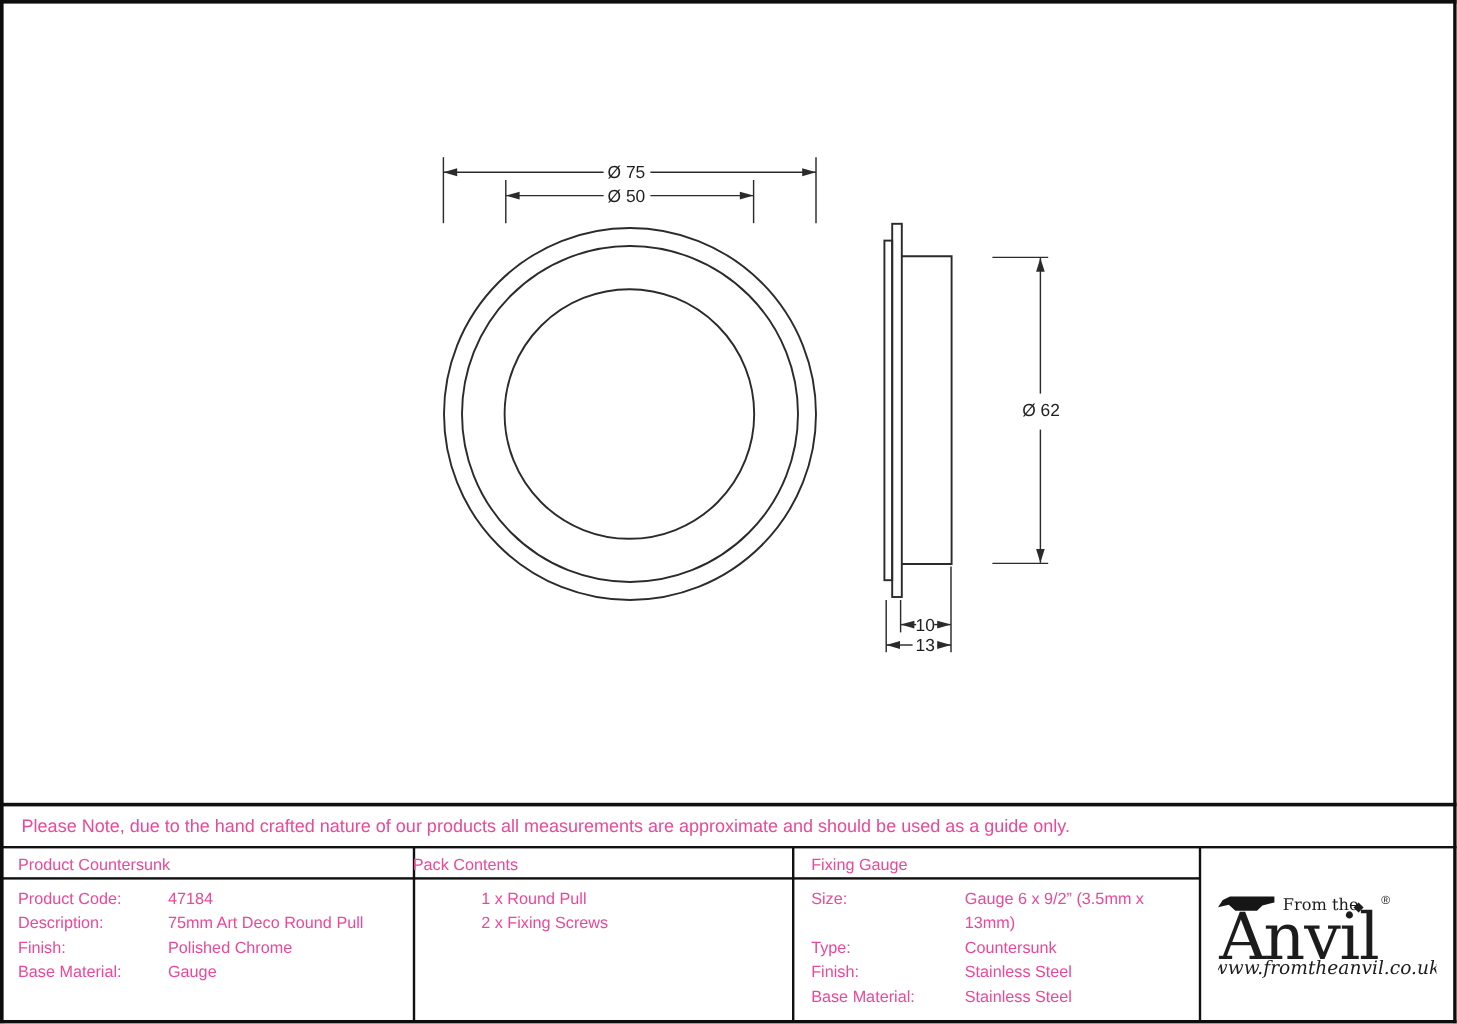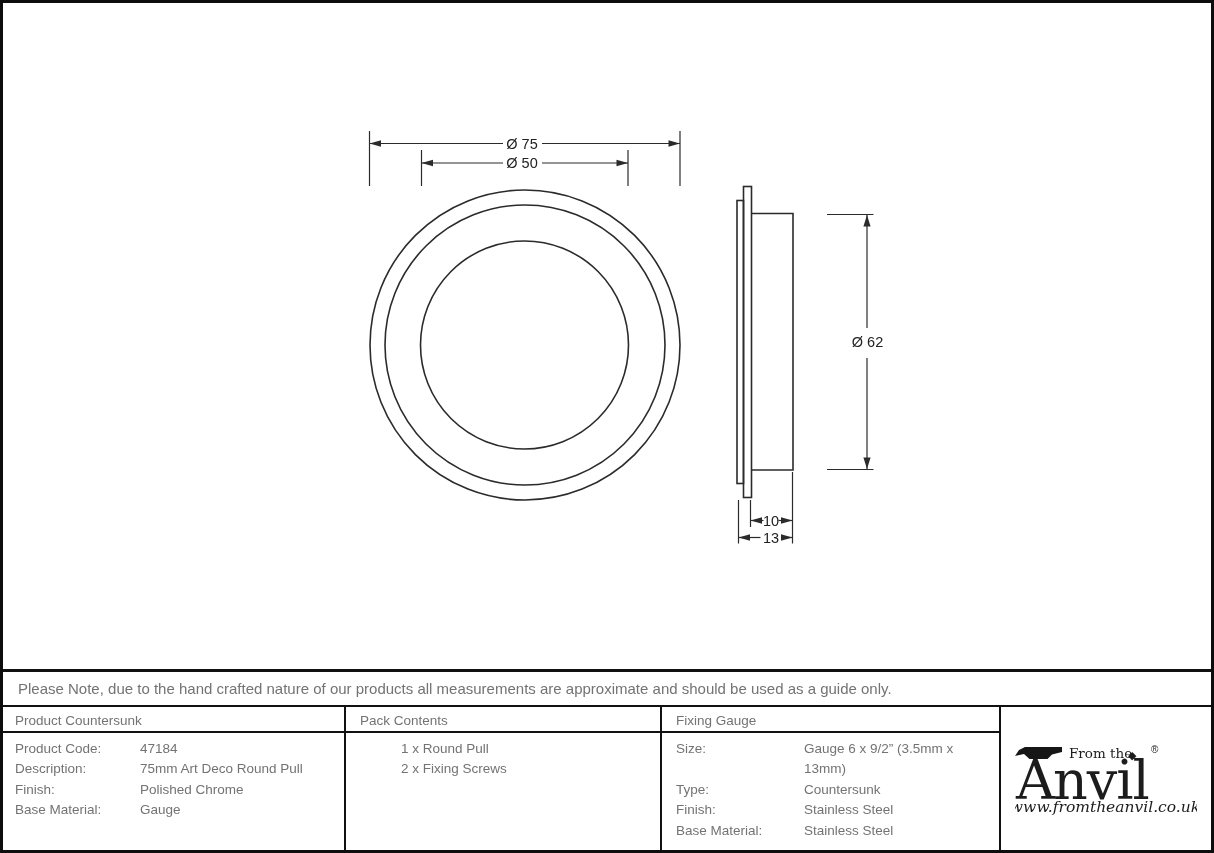--- a/index.html
+++ b/index.html
@@ -1,21 +1,21 @@
 <!DOCTYPE html>
 <html><head>
 <meta charset="utf-8">
 <style>
   html,body{margin:0;padding:0;background:#888;}
   .sheet{
     position:relative;
     width:1214px;height:853px;
     background:#ffffff;
     font-family:"Liberation Sans",sans-serif;
-    color:#737373;
+    color:#ec4899;
     overflow:hidden;
   }
   
   .edge{position:absolute;background:#0d0d0d;}
   .edge.top{left:0;top:0;width:1214px;height:3px;}
   .edge.bottom{left:0;top:850px;width:1214px;height:3px;}
   .edge.left{left:0;top:0;width:3px;height:853px;}
   .edge.right{left:1211px;top:0;width:3px;height:853px;}
 
   .hline{position:absolute;background:#111;height:2px;}
@@ -116,21 +116,21 @@
     <span>Please Note, due to the hand crafted nature of our products all measurements are approximate and should be used as a guide only.</span>
   </div>
 
   <div class="hline" style="left:0;top:705px;width:1214px;"></div>
   <div class="hline" style="left:0;top:731px;width:1000px;"></div>
   <div class="vline" style="left:344px;top:705px;height:145px;"></div>
   <div class="vline" style="left:660px;top:705px;height:145px;"></div>
   <div class="vline" style="left:999px;top:705px;height:145px;"></div>
 
   <div class="cell-header" style="left:15px;top:708px;">Product Countersunk</div>
-  <div class="cell-header" style="left:360px;top:708px;">Pack Contents</div>
+  <div class="cell-header" style="left:344px;top:708px;">Pack Contents</div>
   <div class="cell-header" style="left:676px;top:708px;">Fixing Gauge</div>
 
   <div class="cell-body" style="left:15px;top:739px;width:320px;">
     <div class="kv">
       <span class="k">Product Code:</span>
       <span class="v">47184</span>
     </div>
     <div class="kv">
       <span class="k">Description:</span>
       <span class="v">75mm Art Deco Round Pull</span>

